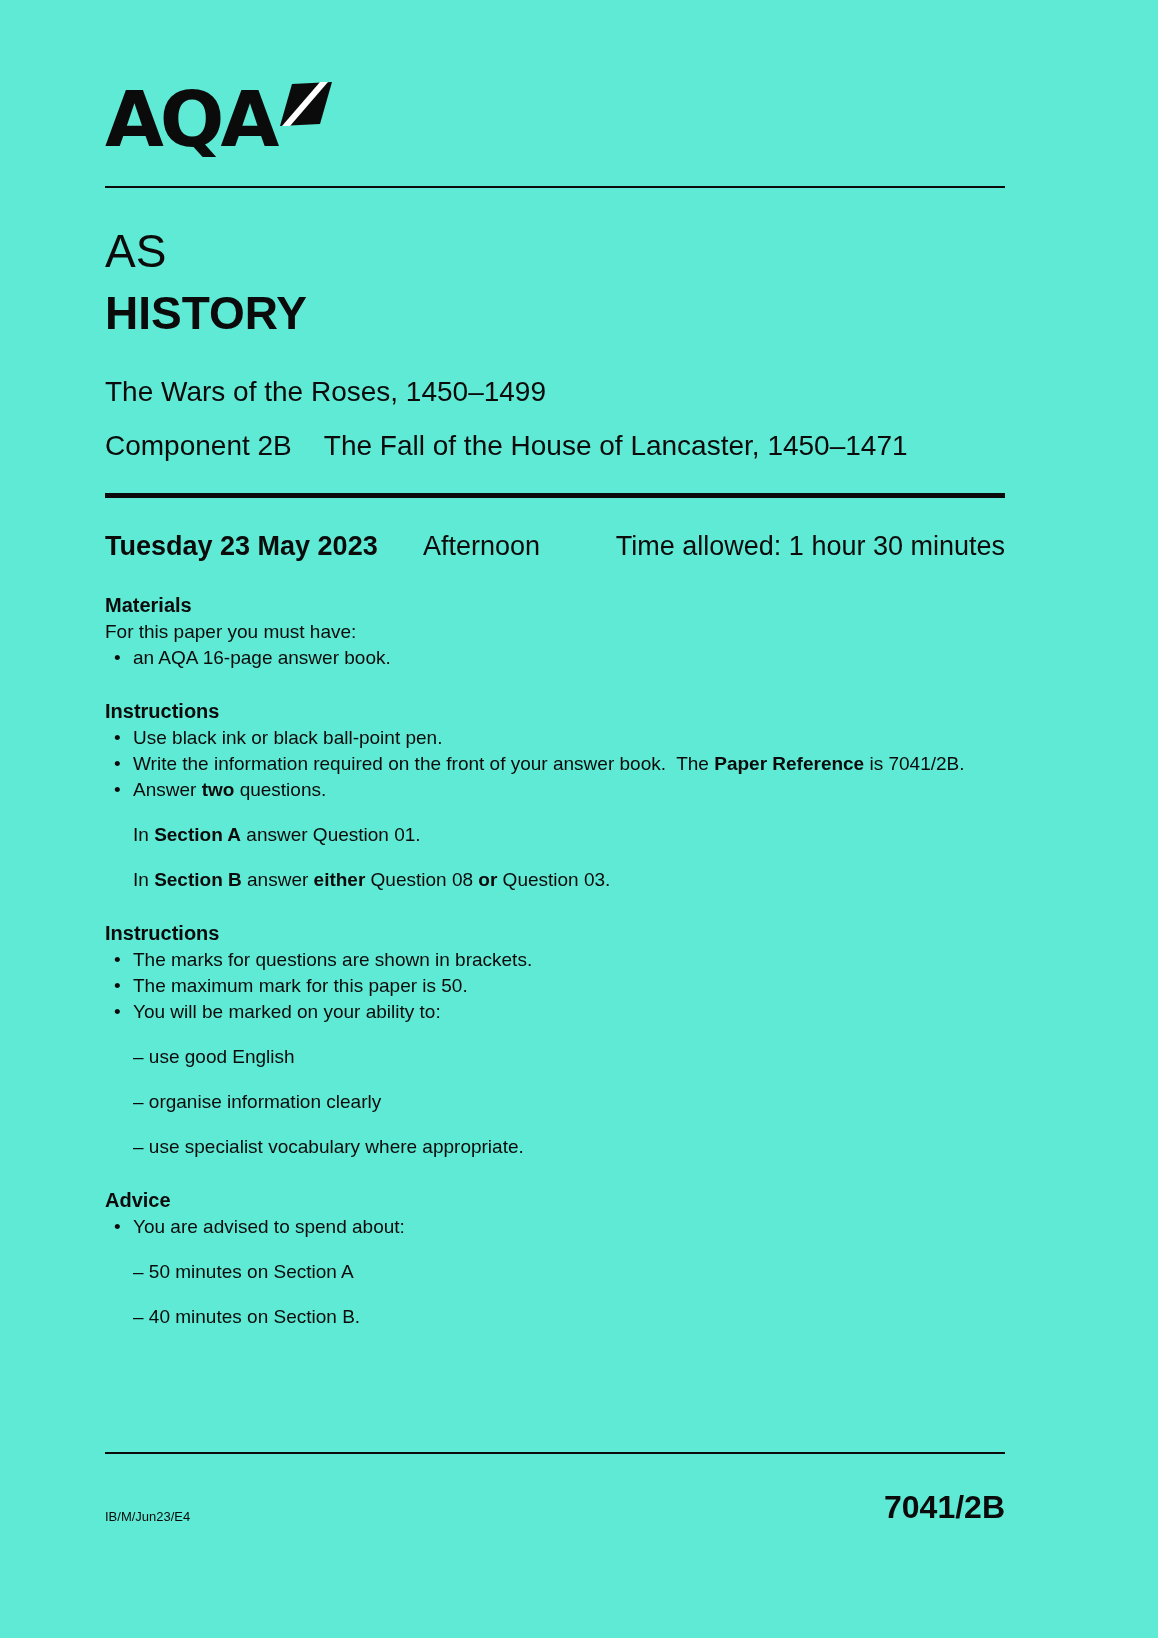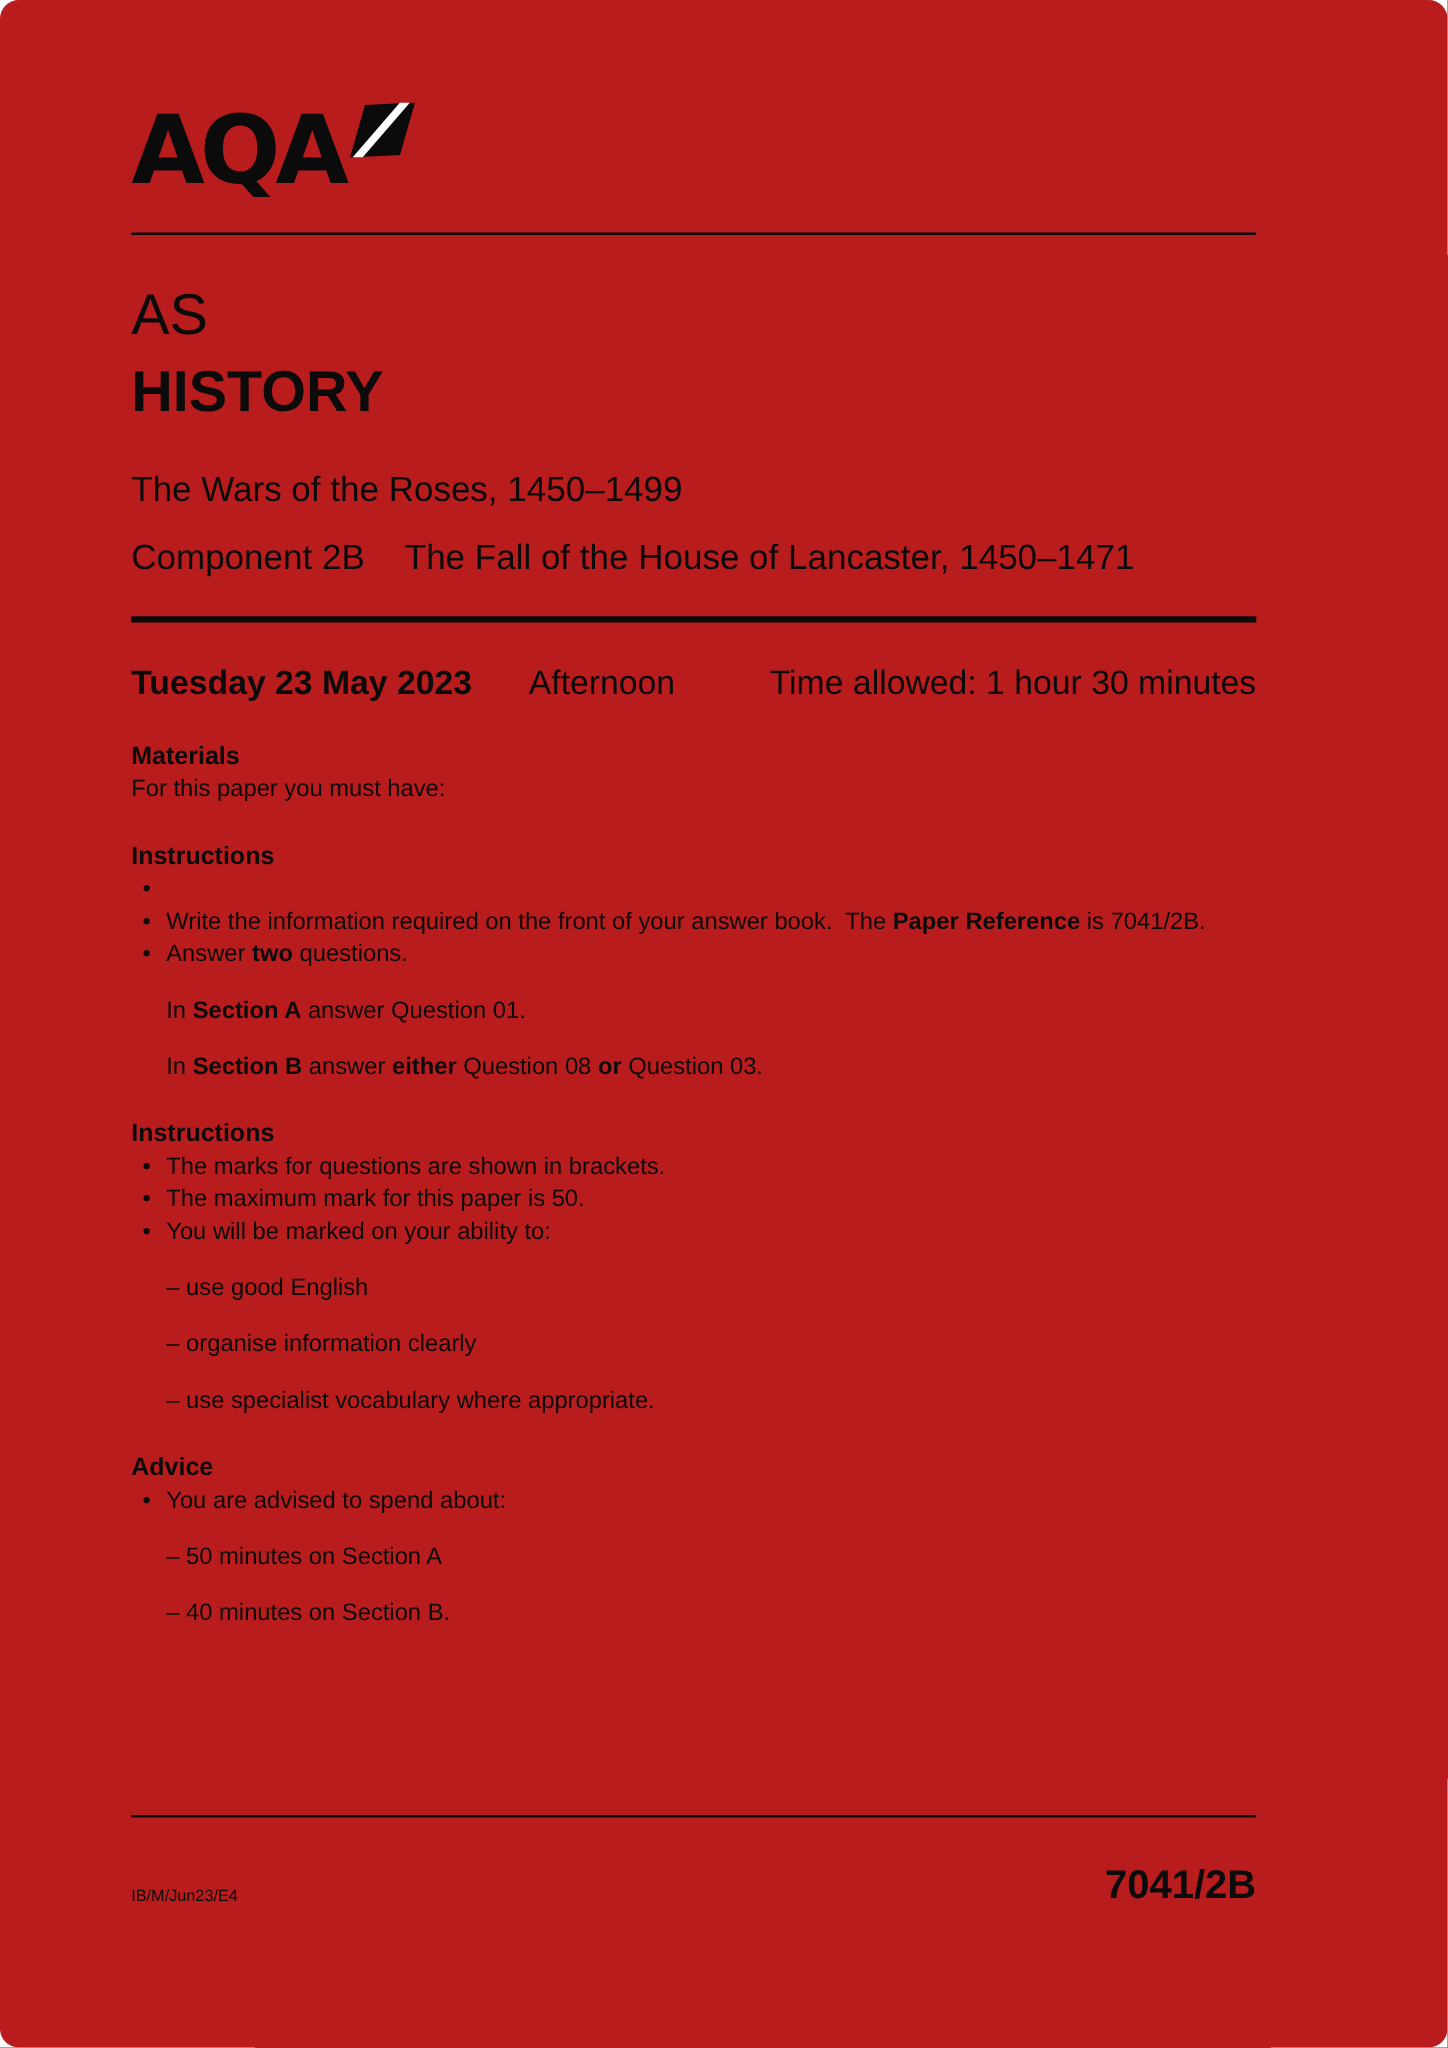--- a/index.html
+++ b/index.html
@@ -1,21 +1,21 @@
 <!DOCTYPE html>
 <html><head>
 <meta charset="utf-8">
 <style>
   html, body { margin: 0; padding: 0; }
   body {
     width: 1158px; height: 1638px;
     background: #ffffff; color: #0b0b0b;
     font-family: "Liberation Sans", "DejaVu Sans", sans-serif;
   }
-  .page { position: relative; width: 1158px; height: 1638px; overflow: hidden; background: #b91c1c; border-radius: 15px; }
+  .page { position: relative; width: 1158px; height: 1638px; overflow: hidden; background: #5eead4; }
   .content { position: absolute; left: 105px; top: 0; width: 900px; }
 
   
   .logo { margin-top: 82px; display: flex; align-items: flex-start; height: 78px; }
   .logo-text {
     font-family: "DejaVu Sans", "Liberation Sans", sans-serif;
     font-size: 76px; font-weight: 700; letter-spacing: -4px; line-height: 76px;
   }
   .logo-mark { width: 52px; height: 44px; margin-left: 5px; margin-top: 0; }
 
@@ -88,26 +88,31 @@
       <span class="session-date">Tuesday 23 May 2023</span>
       <span class="session-name">Afternoon</span>
       <span class="session-time">Time allowed: 1 hour 30 minutes</span>
     </div>
 
     <div class="bodytext">
 
       <section class="block first">
         <h2 class="sect">Materials</h2>
         <p class="intro">For this paper you must have:</p>
+        <div class="bullet">
+          <span class="dot"></span>
+          <p class="btext"><span>an AQA 16-page answer book.</span></p>
+        </div>
       </section>
 
       <section class="block">
         <h2 class="sect">Instructions</h2>
         <div class="bullet">
           <span class="dot"></span>
+          <p class="btext"><span>Use black ink or black ball-point pen.</span></p>
         </div>
         <div class="bullet">
           <span class="dot"></span>
           <p class="btext"><span>Write the information required on the front of your answer book.  The </span><span class="bold">Paper Reference</span><span> is 7041/2B.</span></p>
         </div>
         <div class="bullet">
           <span class="dot"></span>
           <p class="btext"><span>Answer </span><span class="bold">two</span><span> questions.</span></p>
         </div>
         <p class="sub"><span>In </span><span class="bold">Section A</span><span> answer Question 01.</span></p>

